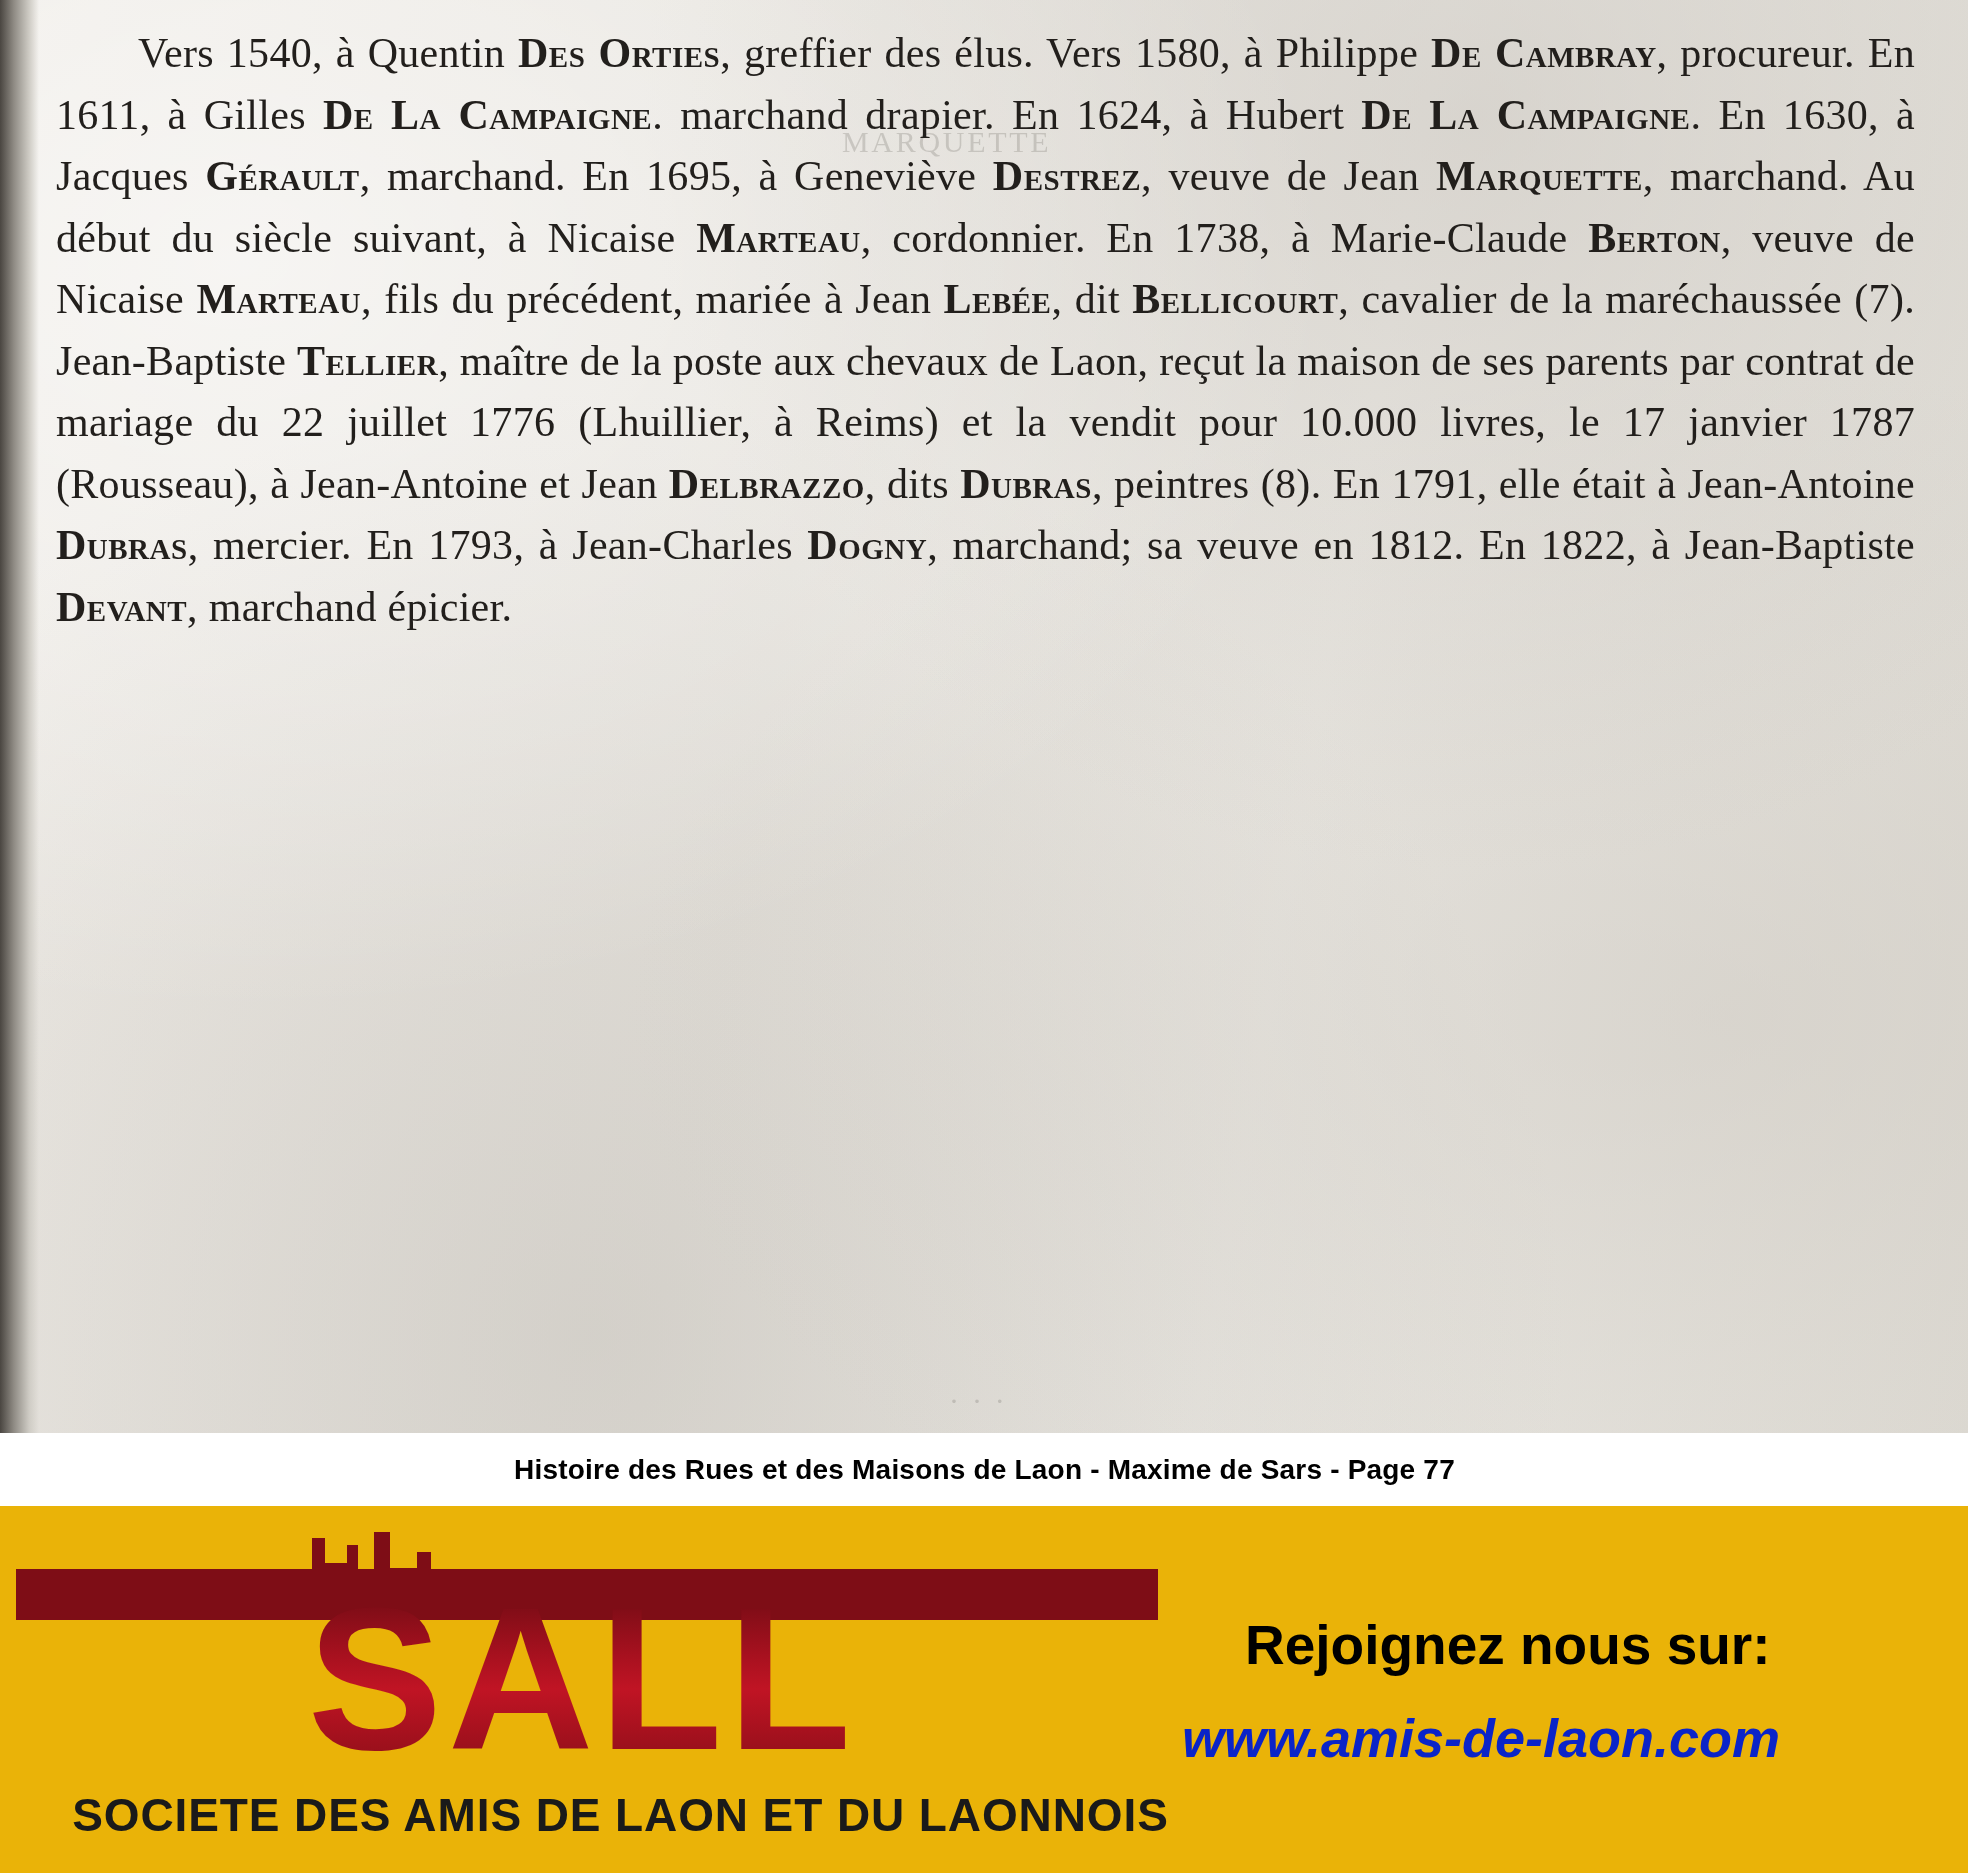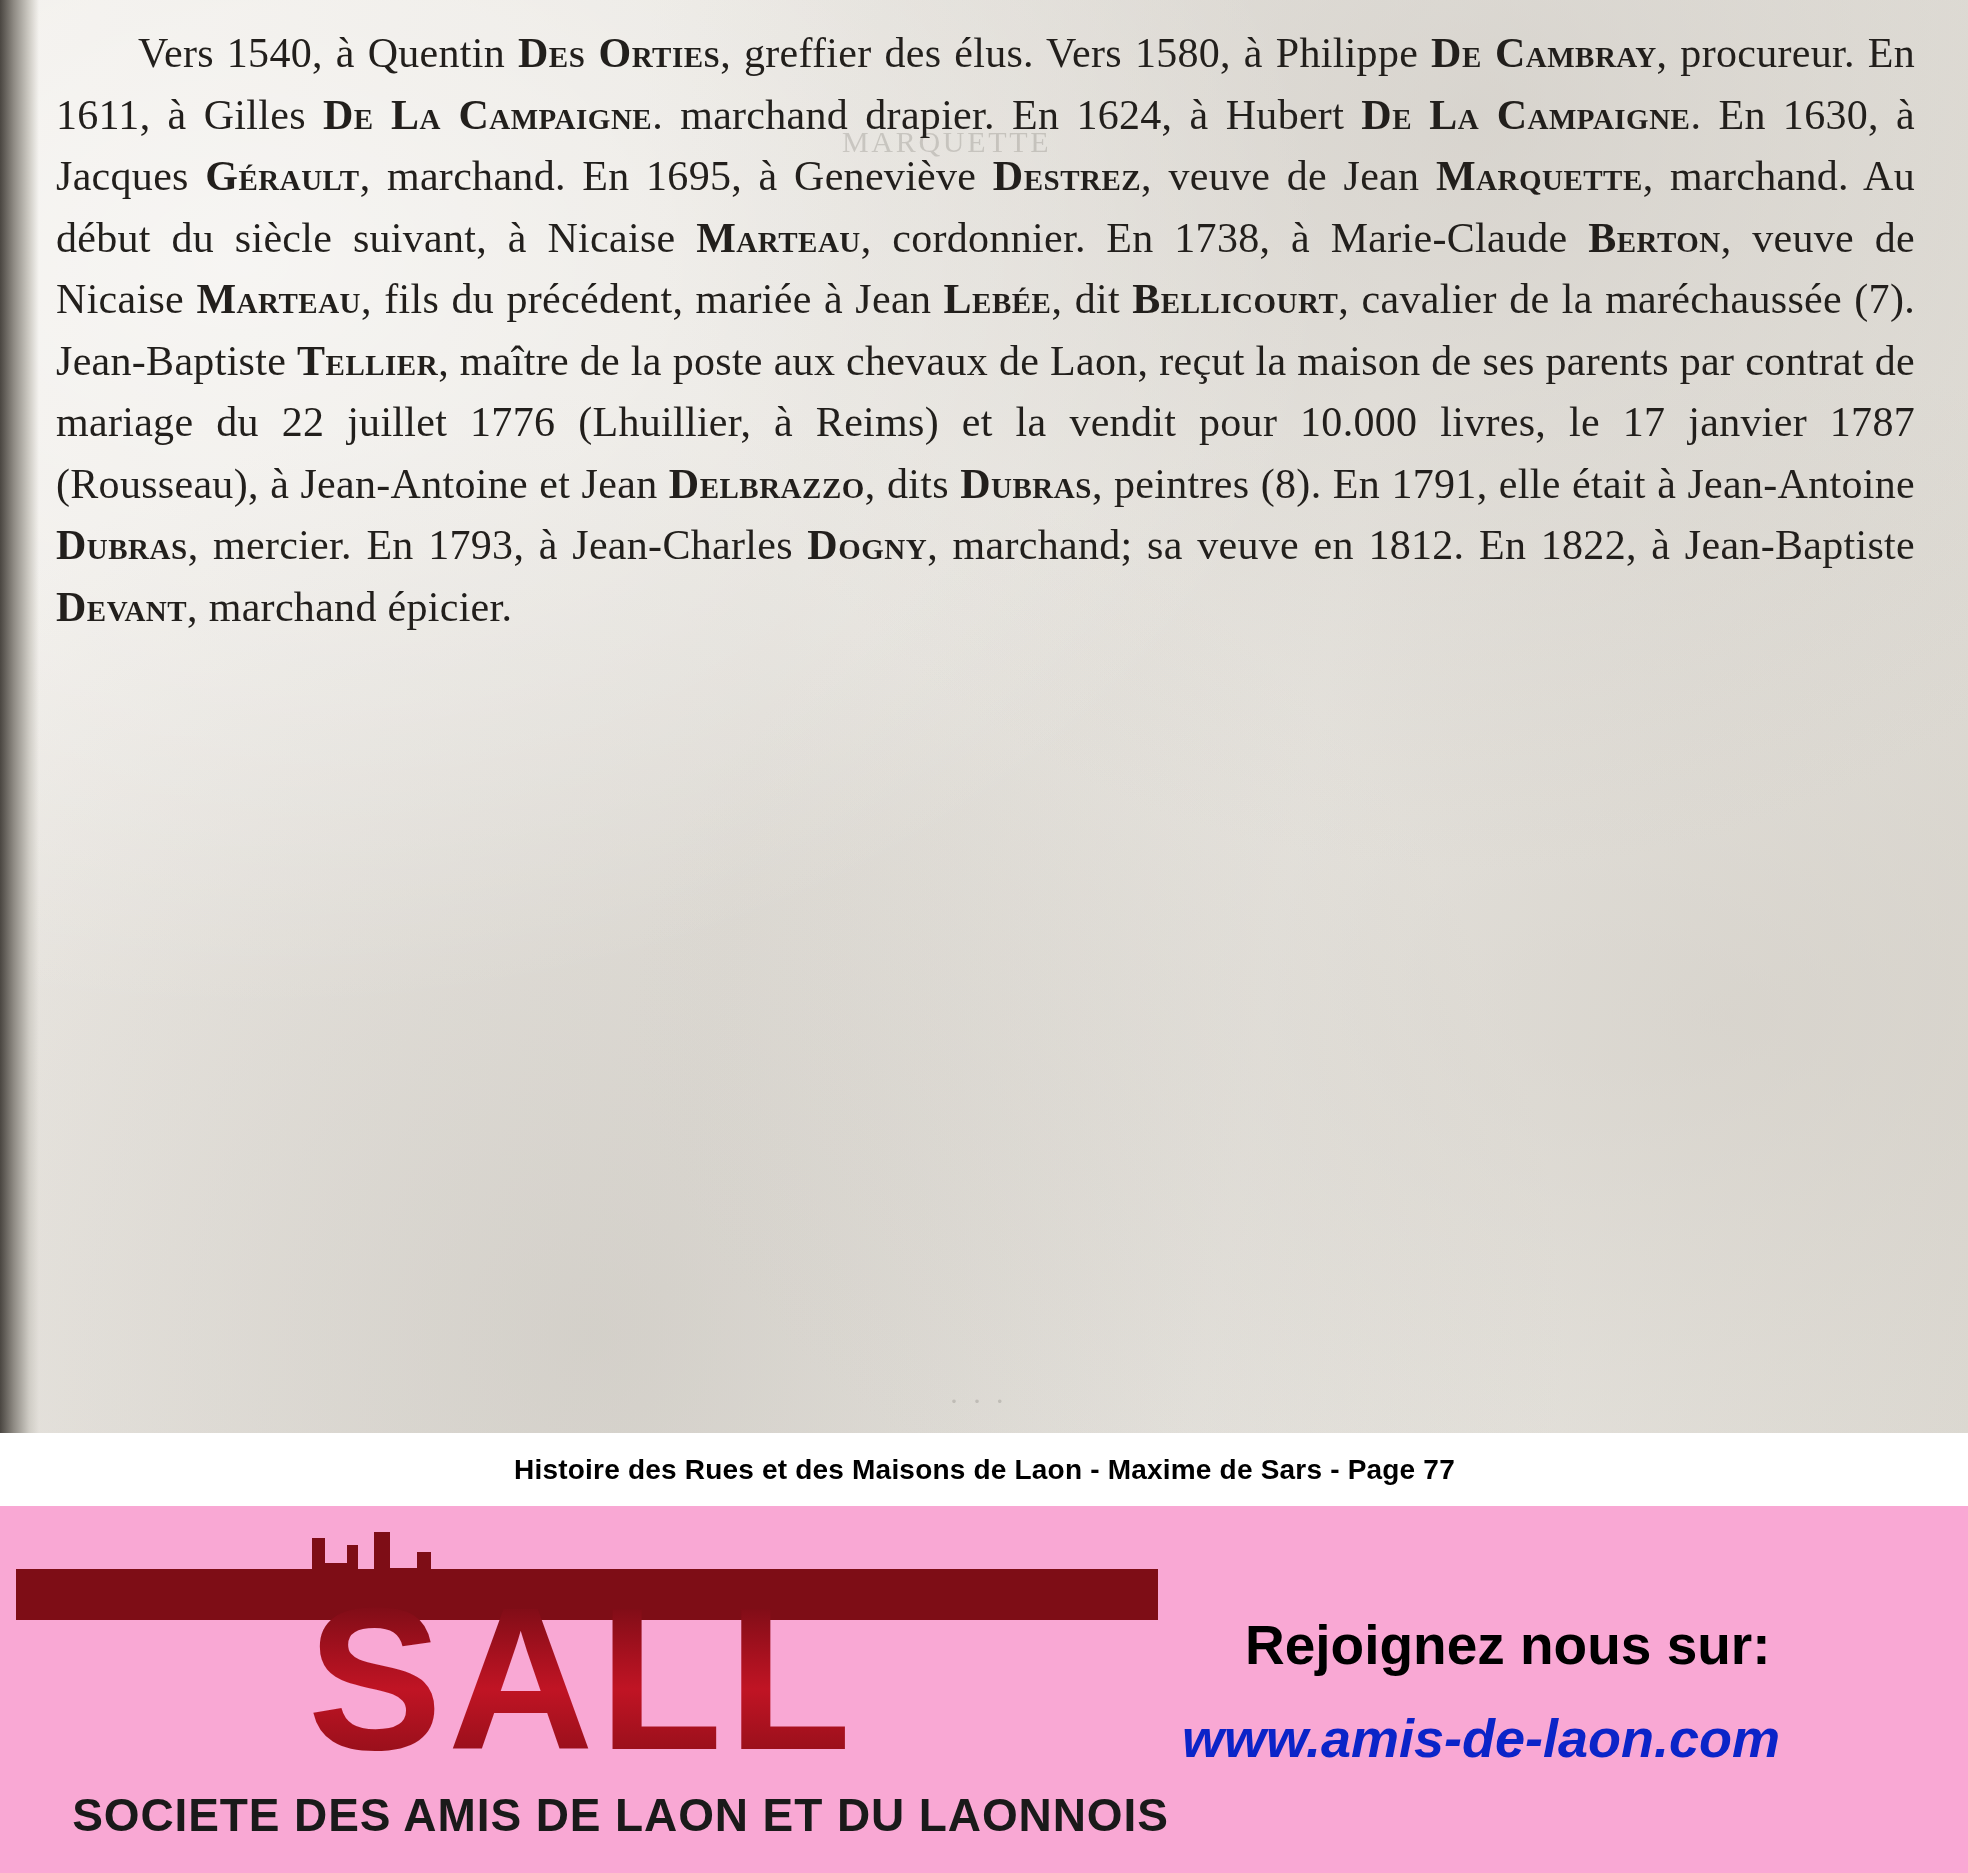--- a/index.html
+++ b/index.html
@@ -104,21 +104,21 @@
     white-space: nowrap;
   }
 
   
   #banner {
     position: absolute;
     left: 0;
     top: 1506px;
     width: 1969px;
     height: 367px;
-    background: #f9a8d4;
+    background: #eab308;
   }
 
   
   #logo-block {
     position: absolute;
     left: 0;
     top: 0;
     width: 1164px;
     height: 367px;
   }

